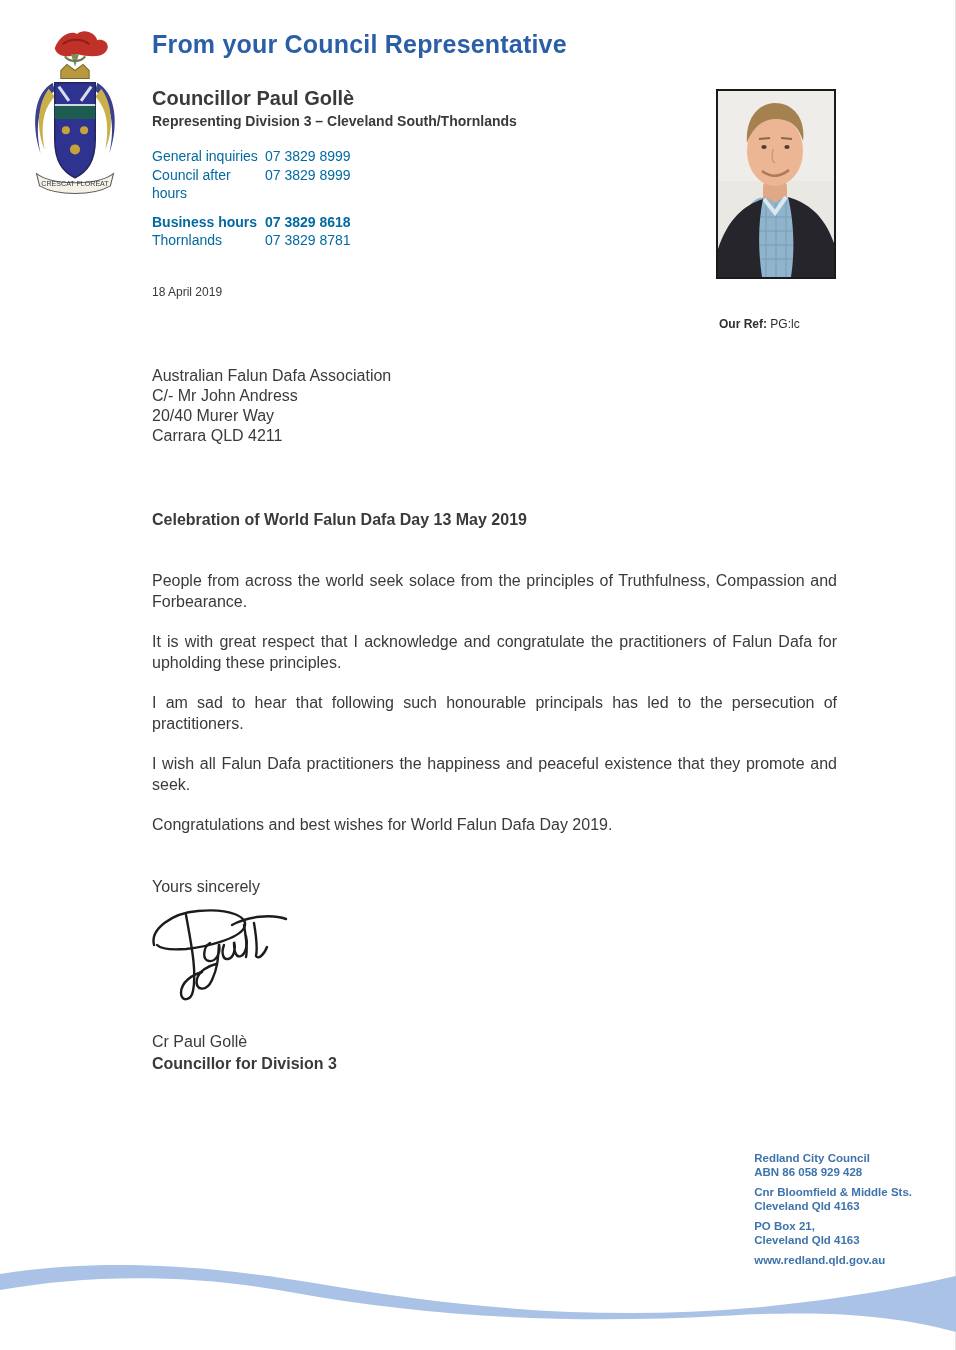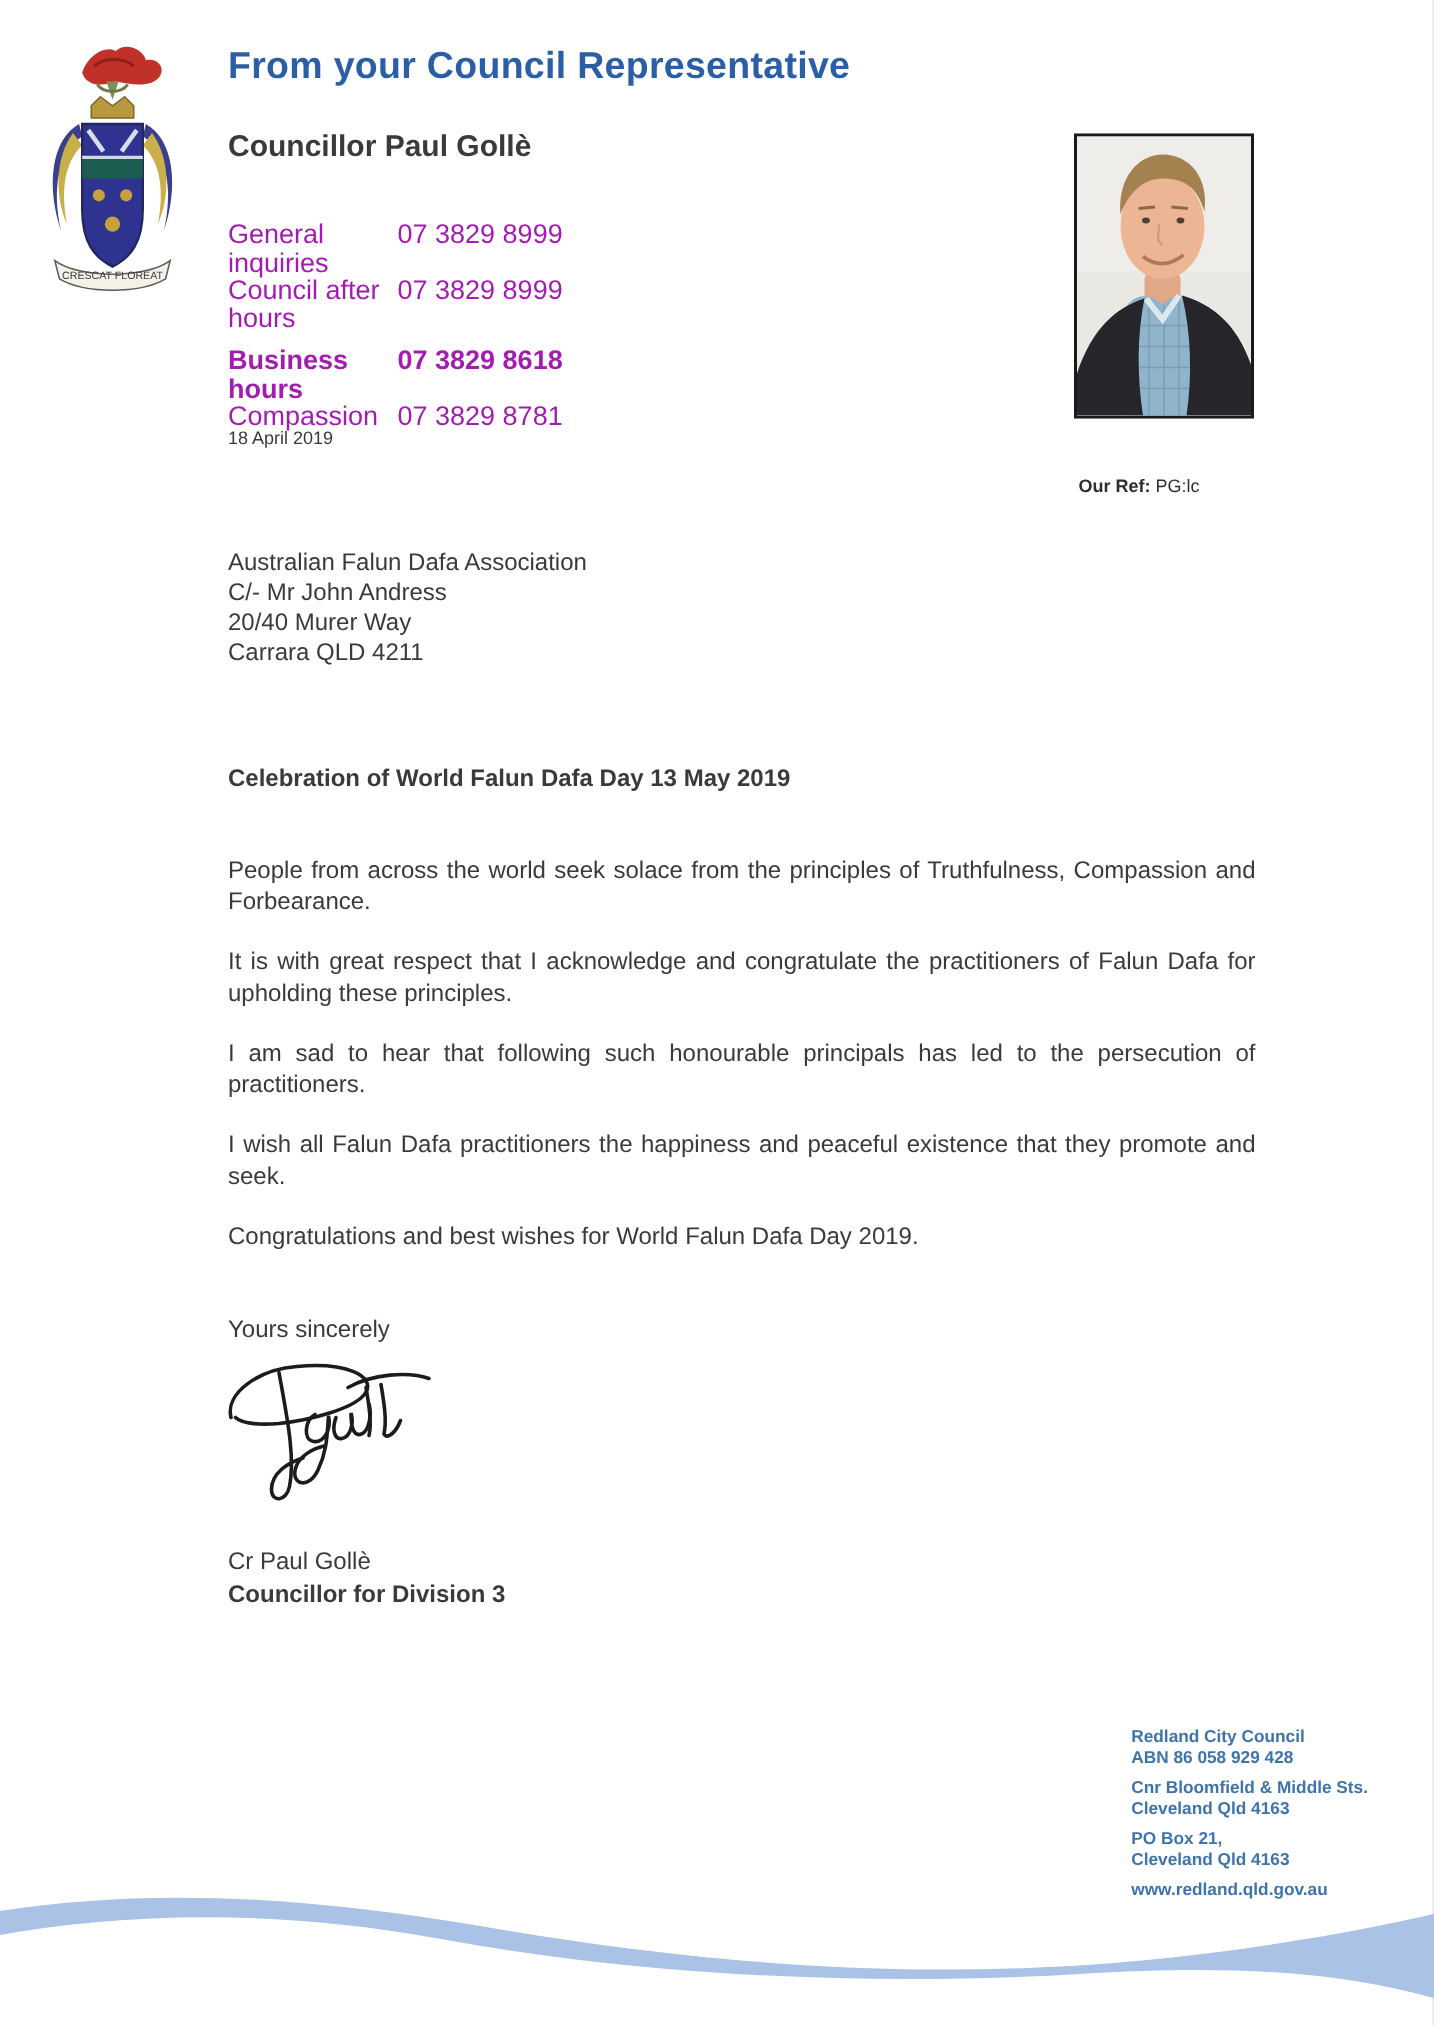--- a/index.html
+++ b/index.html
@@ -9,21 +9,21 @@
     box-shadow: inset -1px 0 0 #e3e3e3;
   }
   .crest { position:absolute; left:24px; top:26px; width:102px; height:172px; }
   .banner {
     position:absolute; left:152px; top:30px; font-size:25px; font-weight:bold;
     color:#2a5fa8; letter-spacing:.2px;
   }
   .councillor-name { position:absolute; left:152px; top:87px; font-size:20px; font-weight:bold; color:#3a3a3a; }
   .representing { position:absolute; left:152px; top:113px; font-size:14px; font-weight:bold; color:#3a3a3a; }
 
-  .contact { position:absolute; left:152px; top:147px; font-size:18px; color:#a21caf; }
+  .contact { position:absolute; left:152px; top:147px; font-size:14px; color:#0369a1; }
   .c-row { display:flex; line-height:18.5px; }
   .c-row.gap { margin-top:10px; }
   .c-row.bold { font-weight:bold; }
   .c-label { width:113px; flex:none; }
 
   .photo {
     position:absolute; left:716px; top:89px; width:120px; height:190px;
     border:2px solid #1a1a1a; box-sizing:border-box; background:#eceae6;
   }
   .photo svg { display:block; width:100%; height:100%; }
@@ -78,36 +78,37 @@
     <circle cx="41" cy="103" r="4" fill="#c7a13b"></circle>
     <circle cx="59" cy="103" r="4" fill="#c7a13b"></circle>
     <circle cx="50" cy="122" r="5" fill="#c7a13b"></circle>
 
     <path d="M12,146 C28,158 72,158 88,146 L85,158 C68,168 32,168 15,158 Z" fill="#f4f1e7" stroke="#5a5a5a" stroke-width="1"></path>
     <text x="50" y="158" text-anchor="middle" font-size="7" fill="#3a3a3a" font-family="Liberation Sans, sans-serif">CRESCAT FLOREAT</text>
   </svg>
 
   <div class="banner">From your Council Representative</div>
   <div class="councillor-name">Councillor Paul Gollè</div>
+  <div class="representing">Representing Division 3 – Cleveland South/Thornlands</div>
 
   <div class="contact">
     <div class="c-row">
       <span class="c-label">General inquiries</span>
       <span class="c-value">07 3829 8999</span>
     </div>
     <div class="c-row">
       <span class="c-label">Council after hours</span>
       <span class="c-value">07 3829 8999</span>
     </div>
     <div class="c-row gap bold">
       <span class="c-label">Business hours</span>
       <span class="c-value">07 3829 8618</span>
     </div>
     <div class="c-row">
-      <span class="c-label">Compassion</span>
+      <span class="c-label">Thornlands</span>
       <span class="c-value">07 3829 8781</span>
     </div>
   </div>
 
   <div class="photo">
     <svg viewBox="0 0 116 186" aria-hidden="true">
       <rect x="0" y="0" width="116" height="186" fill="#eae8e3"></rect>
       <rect x="0" y="0" width="116" height="90" fill="#efede9"></rect>
 
       <rect x="45" y="88" width="24" height="28" rx="8" fill="#e0a884"></rect>

